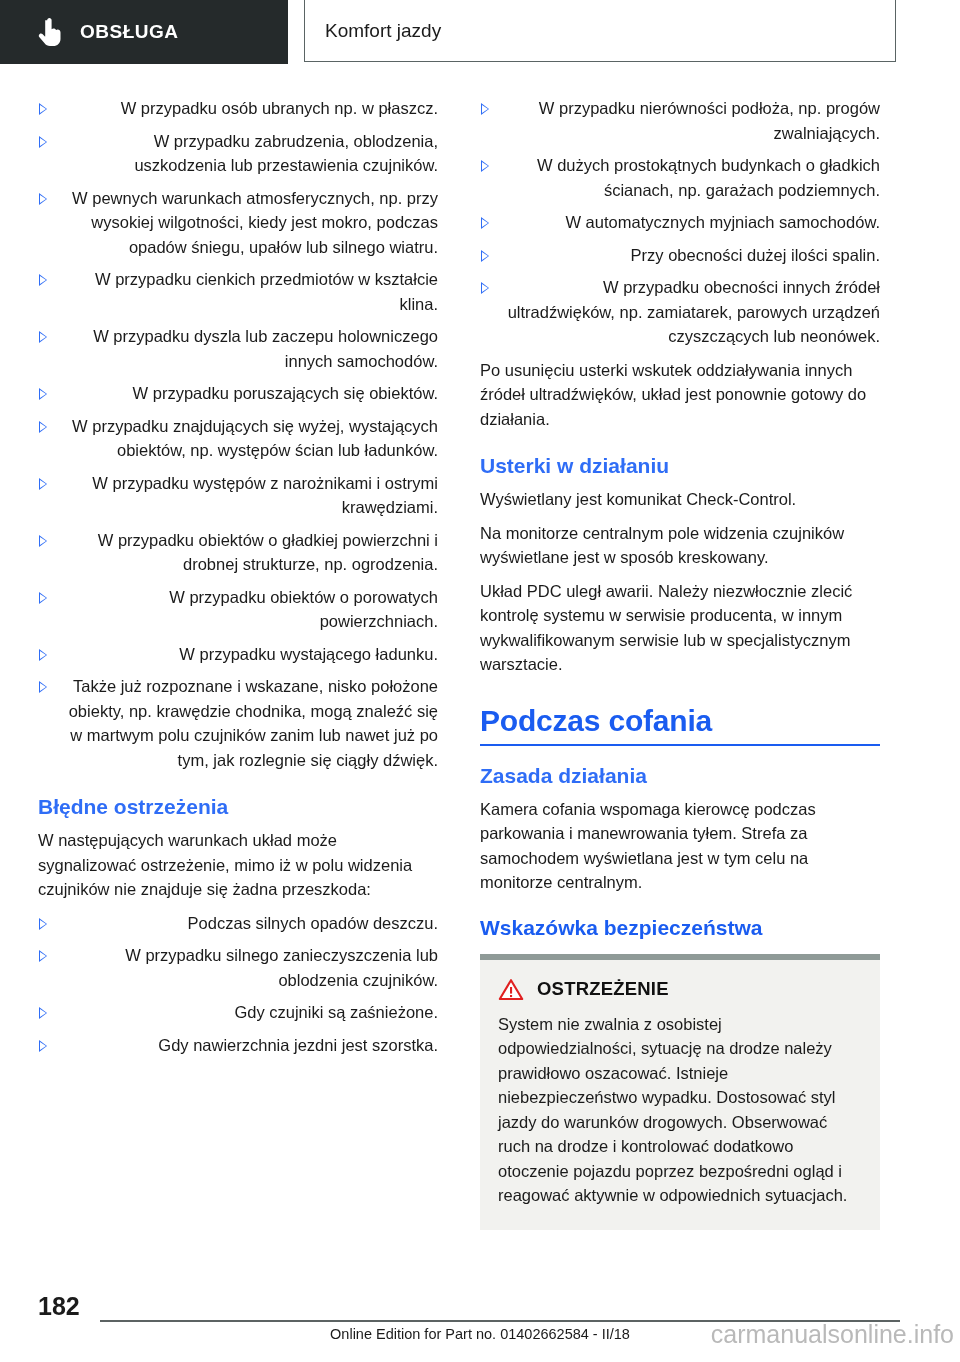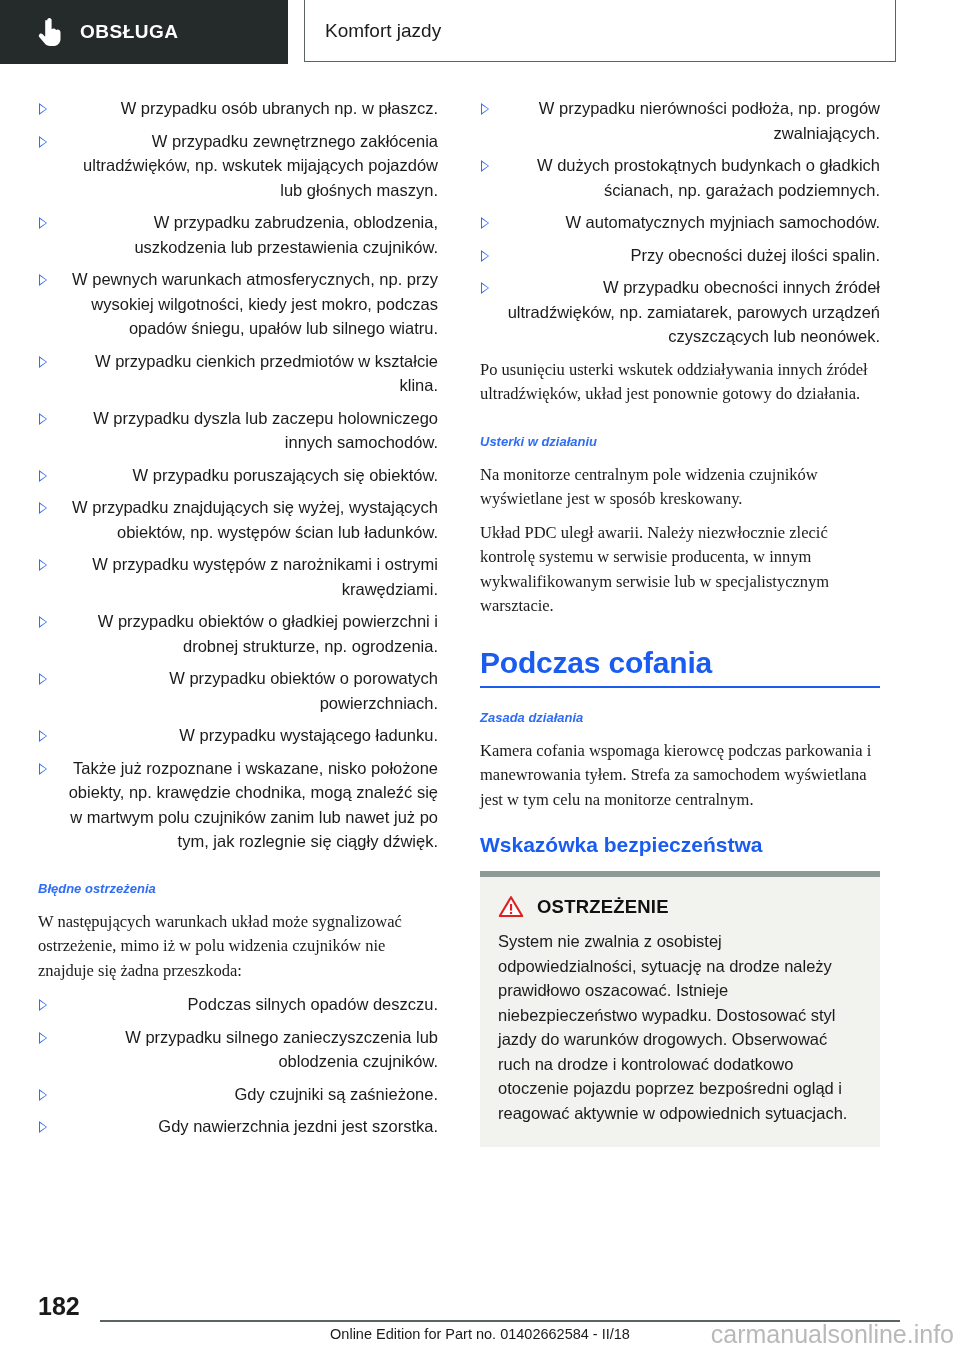--- a/index.html
+++ b/index.html
@@ -85,21 +85,20 @@
   }
   .col-left  { left: 38px; }
   .col-right { left: 480px; }
 
   
   p.para {
     margin: 0 0 9px 0;
     font-size: 16.5px;
     line-height: 24.5px;
     color: #1b1b1b;
-    font-family: Liberation Serif, serif;
   }
   ul.bullets {
     list-style: none;
     margin: 0 0 9px 0;
     padding: 0;
     text-align: right;
   }
   ul.bullets li {
     position: relative;
     padding-left: 27px;
@@ -148,25 +147,24 @@
   }
   h2.h2 {
     margin: 20px 0 9px 0;
     font-size: 21px;
     line-height: 26px;
     font-weight: bold;
     color: #1a5cf0;
   }
   h3.h3 {
     margin: 22px 0 9px 0;
-    font-size: 13px;
+    font-size: 21px;
     line-height: 25px;
     font-weight: bold;
     color: #2f6df6;
-    font-style: italic;
   }
 
   
   .warnbox {
     margin-top: 13px;
     width: 100%;
     background: #f2f2ef;
     box-sizing: border-box;
   }
   .warnbox-topbar {
@@ -260,21 +258,20 @@
     <span class="header-tab-light-label">Komfort jazdy</span>
   </div>
 </div>
 
 <div class="columns">
 
   <div class="col col-left">
 
     <ul class="bullets">
       <li><span class="tri"></span><span>W przypadku osób ubranych np. w płaszcz.</span></li>
-      <li><span class="tri"></span><span>W przypadku zewnętrznego zakłócenia ultradźwięków, np. wskutek mijających pojazdów lub głośnych maszyn.</span></li>
       <li><span class="tri"></span><span>W przypadku zabrudzenia, oblodzenia, uszkodzenia lub przestawienia czujników.</span></li>
       <li><span class="tri"></span><span>W pewnych warunkach atmosferycznych, np. przy wysokiej wilgotności, kiedy jest mokro, podczas opadów śniegu, upałów lub silnego wiatru.</span></li>
       <li><span class="tri"></span><span>W przypadku cienkich przedmiotów w kształcie klina.</span></li>
       <li><span class="tri"></span><span>W przypadku dyszla lub zaczepu holowniczego innych samochodów.</span></li>
       <li><span class="tri"></span><span>W przypadku poruszających się obiektów.</span></li>
       <li><span class="tri"></span><span>W przypadku znajdujących się wyżej, wystających obiektów, np. występów ścian lub ładunków.</span></li>
       <li><span class="tri"></span><span>W przypadku występów z narożnikami i ostrymi krawędziami.</span></li>
       <li><span class="tri"></span><span>W przypadku obiektów o gładkiej powierzchni i drobnej strukturze, np. ogrodzenia.</span></li>
       <li><span class="tri"></span><span>W przypadku obiektów o porowatych powierzchniach.</span></li>
       <li><span class="tri"></span><span>W przypadku wystającego ładunku.</span></li>
@@ -299,20 +296,21 @@
       <li><span class="tri"></span><span>W przypadku nierówności podłoża, np. progów zwalniających.</span></li>
       <li><span class="tri"></span><span>W dużych prostokątnych budynkach o gładkich ścianach, np. garażach podziemnych.</span></li>
       <li><span class="tri"></span><span>W automatycznych myjniach samochodów.</span></li>
       <li><span class="tri"></span><span>Przy obecności dużej ilości spalin.</span></li>
       <li><span class="tri"></span><span>W przypadku obecności innych źródeł ultradźwięków, np. zamiatarek, parowych urządzeń czyszczących lub neonówek.</span></li>
     </ul>
 
     <p class="para">Po usunięciu usterki wskutek oddziaływania innych źródeł ultradźwięków, układ jest ponownie gotowy do działania.</p>
 
     <h3 class="h3">Usterki w działaniu</h3>
+    <p class="para">Wyświetlany jest komunikat Check-Control.</p>
     <p class="para">Na monitorze centralnym pole widzenia czujników wyświetlane jest w sposób kreskowany.</p>
     <p class="para">Układ PDC uległ awarii. Należy niezwłocznie zlecić kontrolę systemu w serwisie producenta, w innym wykwalifikowanym serwisie lub w specjalistycznym warsztacie.</p>
 
     <h1 class="h1">Podczas cofania</h1>
     <div class="h1-rule"></div>
 
     <h3 class="h3" style="margin-top:0">Zasada działania</h3>
     <p class="para">Kamera cofania wspomaga kierowcę podczas parkowania i manewrowania tyłem. Strefa za samochodem wyświetlana jest w tym celu na monitorze centralnym.</p>
 
     <h2 class="h2">Wskazówka bezpieczeństwa</h2>

